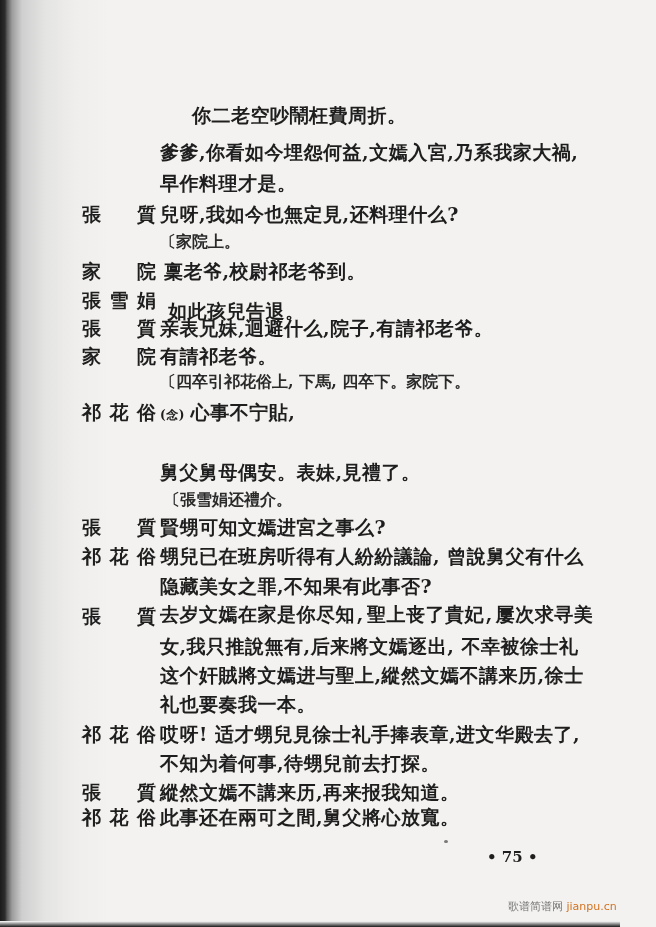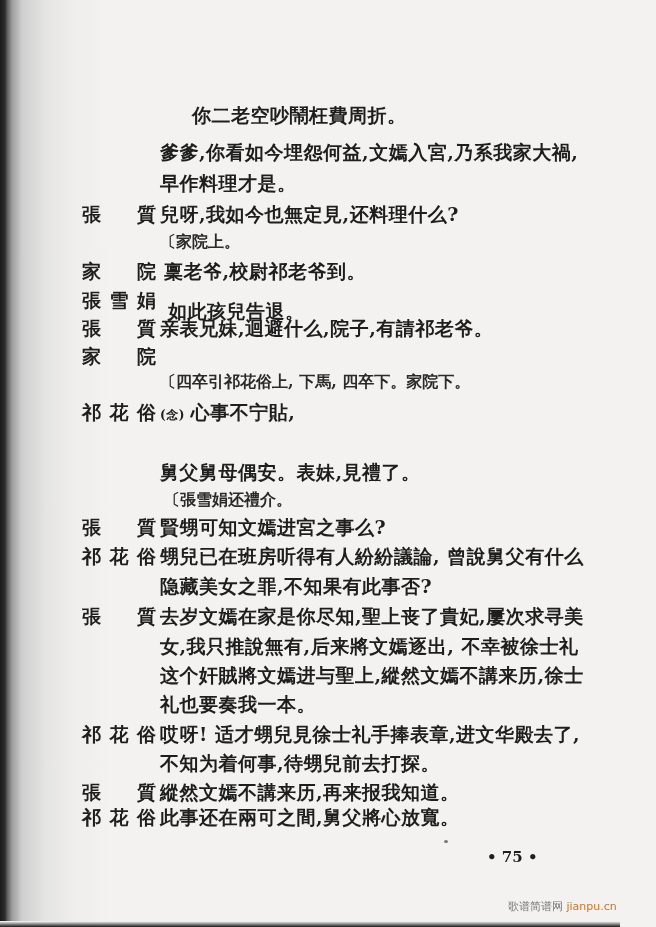--- a/index.html
+++ b/index.html
@@ -79,20 +79,21 @@
   <div class="speaker" style="top:317px;">
     <span>張</span>
     <span>質</span>
   </div>
   <div class="line" style="left:160px; top:317px;">亲表兄妹,迴避什么,院子,有請祁老爷。</div>
 
   <div class="speaker" style="top:345px;">
     <span>家</span>
     <span>院</span>
   </div>
+  <div class="line" style="left:160px; top:345px;">有請祁老爷。</div>
 
   <div class="direction" style="left:160px; top:374px;">〔四卒引祁花俗上, 下馬, 四卒下。家院下。</div>
 
   <div class="speaker" style="top:401px;">
     <span>祁</span>
     <span>花</span>
     <span>俗</span>
   </div>
   <div class="line" style="left:160px; top:401px;">
     <span class="recite-mark">(念)</span><span>心事不宁貼,</span>
@@ -114,21 +115,21 @@
     <span>花</span>
     <span>俗</span>
   </div>
   <div class="line" style="left:160px; top:575px;">隐藏美女之罪,不知果有此事否?</div>
   <div class="line" style="left:160px; top:545px;">甥兒已在班房听得有人紛紛議論, 曾說舅父有什么</div>
 
   <div class="speaker" style="top:605px;">
     <span>張</span>
     <span>質</span>
   </div>
-  <div class="line" style="left:160px; top:605px;">去岁文嫣在家是你尽知,聖上丧了貴妃,屢次求寻美</div>
+  <div class="line" style="left:160px; top:605px;font-family:Liberation Mono, monospace;">去岁文嫣在家是你尽知,聖上丧了貴妃,屢次求寻美</div>
   <div class="line" style="left:160px; top:635px;">女,我只推說無有,后来將文嫣逐出, 不幸被徐士礼</div>
   <div class="line" style="left:160px; top:664px;">这个奸賊將文嫣进与聖上,縱然文嫣不講来历,徐士</div>
   <div class="line" style="left:160px; top:693px;">礼也要奏我一本。</div>
 
   <div class="speaker" style="top:723px;">
     <span>祁</span>
     <span>花</span>
     <span>俗</span>
   </div>
   <div class="line" style="left:160px; top:723px;">哎呀! 适才甥兒見徐士礼手捧表章,进文华殿去了,</div>

